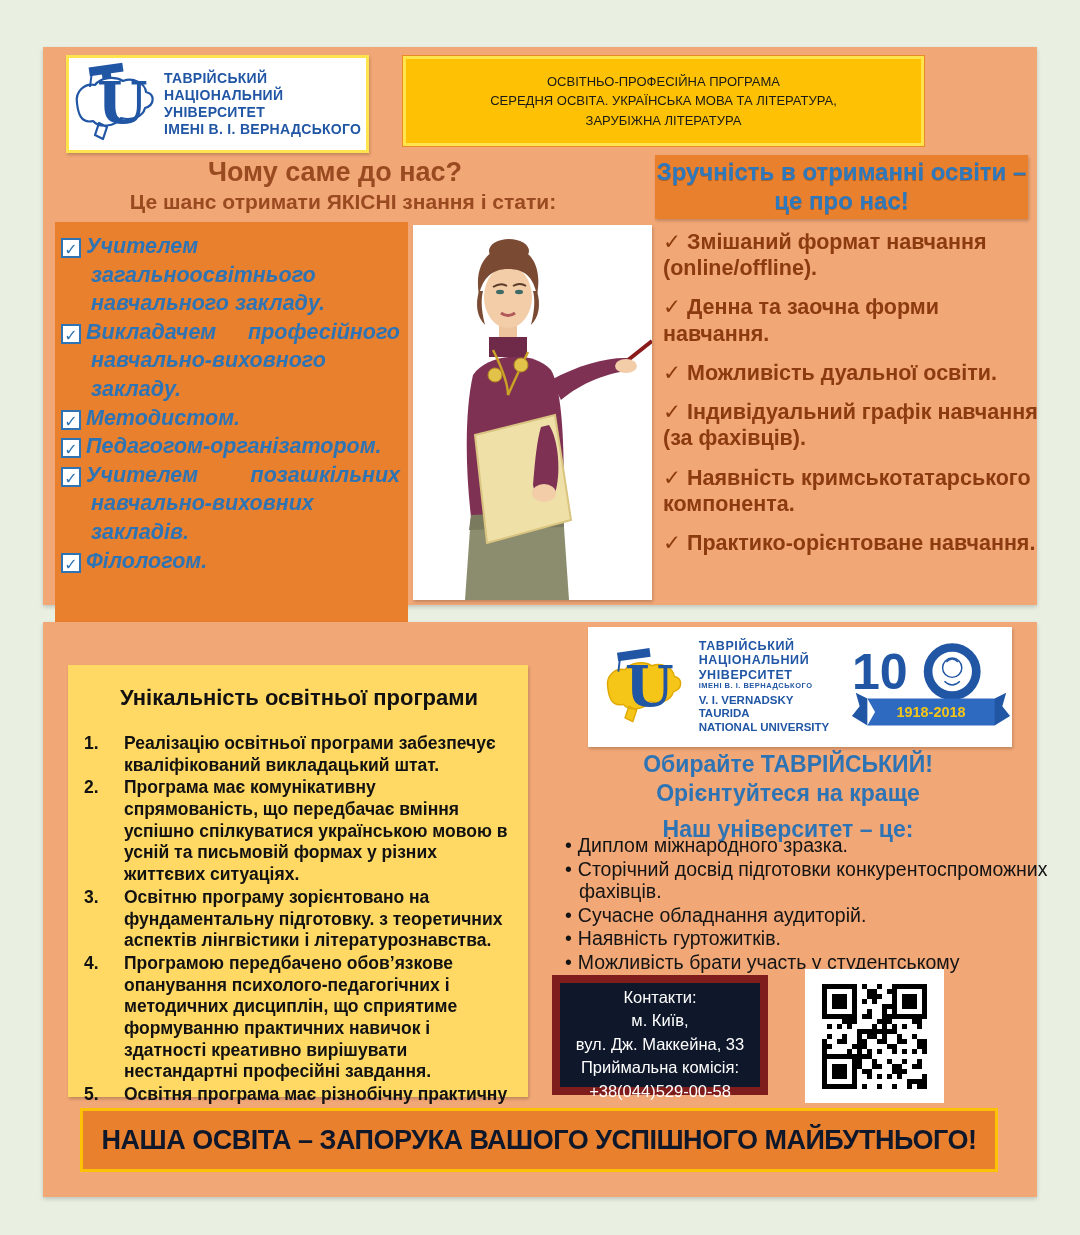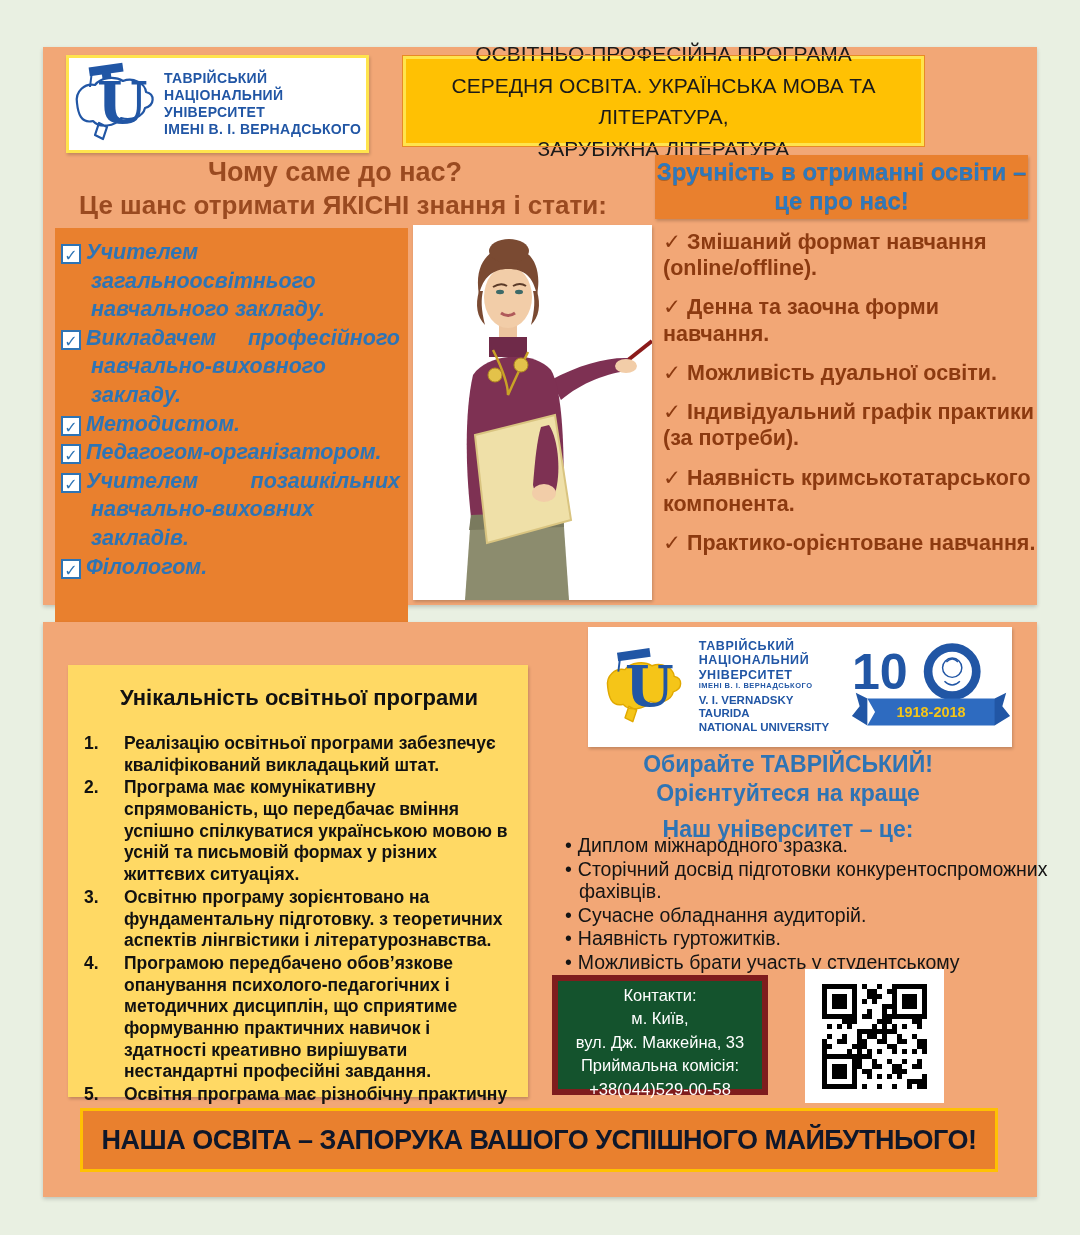--- a/index.html
+++ b/index.html
@@ -16,28 +16,28 @@
   
   .logo-box{
     position:absolute;left:23px;top:8px;width:297px;height:92px;background:#fff;
     border:3px solid #FFE44D;display:flex;align-items:center;box-shadow:1px 2px 3px rgba(0,0,0,.2);
   }
   .logo-text{color:#2156A5;font-weight:bold;font-size:14px;line-height:1.22;letter-spacing:.3px;}
   .program-box{
     position:absolute;left:360px;top:9px;width:515px;height:84px;background:#FFC103;
     border:3px solid #FFE44D;outline:1px solid #E98A25;
     display:flex;flex-direction:column;justify-content:center;text-align:center;
-    color:#1a1a1a;font-size:21px;line-height:1.5;
+    color:#1a1a1a;font-size:13px;line-height:1.5;
   }
   .headline-block{position:absolute;left:0;top:110px;width:584px;text-align:center;color:#9A4A20;}
   .headline{font-size:27px;font-weight:bold;}
-  .subheadline{font-size:26px;font-weight:bold;margin-top:2px;margin-left:16px;}
+  .subheadline{font-size:21px;font-weight:bold;margin-top:2px;margin-left:16px;}
   .roles-box{
     position:absolute;left:12px;top:175px;width:353px;height:472px;background:#E9802E;
-    padding:10px 8px 0 6px;box-sizing:border-box;margin-top:6px;
+    padding:10px 8px 0 6px;box-sizing:border-box;
   }
   .role{
     color:#2E74B5;font-weight:bold;font-style:italic;font-size:21.5px;line-height:1.33;
     text-align:justify;padding-left:30px;text-indent:-30px;
   }
   .cbx{
     display:inline-block;width:20px;height:20px;background:#fff;border:2px solid #2E74B5;
     color:#2E74B5;font-style:normal;font-size:16px;line-height:19px;text-align:center;
     text-indent:0;margin-right:5px;vertical-align:-2px;box-sizing:border-box;
   }
@@ -70,22 +70,22 @@
   .cta-block{position:absolute;left:480px;top:128px;width:530px;text-align:center;color:#2E74B5;font-weight:bold;}
   .cta-line{font-size:23px;line-height:1.28;}
   .cta-line3{font-size:23px;margin-top:7px;}
   .uni-list{position:absolute;left:512px;top:212px;width:505px;}
   .uni-item{
     color:#141414;font-size:19.5px;line-height:1.16;
     padding-left:24px;text-indent:-14px;margin-bottom:1px;
   }
   .uni-item .dot{margin-right:6px;}
   .contacts-box{
-    position:absolute;left:509px;top:353px;width:216px;height:120px;background:#14532d;
-    border:6px solid #7f1d1d;box-sizing:border-box;color:#fff;text-align:center;
+    position:absolute;left:509px;top:353px;width:216px;height:120px;background:#0f172a;
+    border:8px solid #7f1d1d;box-sizing:border-box;color:#fff;text-align:center;
     font-size:16.5px;line-height:1.42;padding-top:3px;
   }
   .qr-box{position:absolute;left:762px;top:347px;width:139px;height:134px;background:#fff;display:flex;align-items:center;justify-content:center;}
   .qr-grid{display:grid;grid-template-columns:repeat(21,5px);grid-template-rows:repeat(21,5px);}
   .qr-grid i{display:block;}
   .qr-grid i.on{background:#000;}
   .banner{
     position:absolute;left:37px;top:486px;width:918px;height:64px;background:#E9802E;
     border:3px solid #FFC103;box-sizing:border-box;
     display:flex;align-items:center;justify-content:center;
@@ -176,21 +176,21 @@
   </div>
 
   <div class="conv-header">
     <span>Зручність в отриманні освіти – це про нас!</span>
   </div>
 
   <div class="conv-list">
     <div class="conv-item"><span class="chk">✓</span><span>Змішаний формат навчання (online/offline).</span></div>
     <div class="conv-item"><span class="chk">✓</span><span>Денна та заочна форми навчання.</span></div>
     <div class="conv-item"><span class="chk">✓</span><span>Можливість дуальної освіти.</span></div>
-    <div class="conv-item"><span class="chk">✓</span><span>Індивідуальний графік практики (за потреби).</span></div>
+    <div class="conv-item"><span class="chk">✓</span><span>Індивідуальний графік навчання (за фахівців).</span></div>
     <div class="conv-item"><span class="chk">✓</span><span>Наявність кримськотатарського компонента.</span></div>
     <div class="conv-item"><span class="chk">✓</span><span>Практико-орієнтоване навчання.</span></div>
   </div>
 </div>
 
 <div class="panel" id="bottom-panel">
 
   <div class="uniq-box">
     <div class="uniq-title">Унікальність освітньої програми</div>
     <div class="uniq-item">

